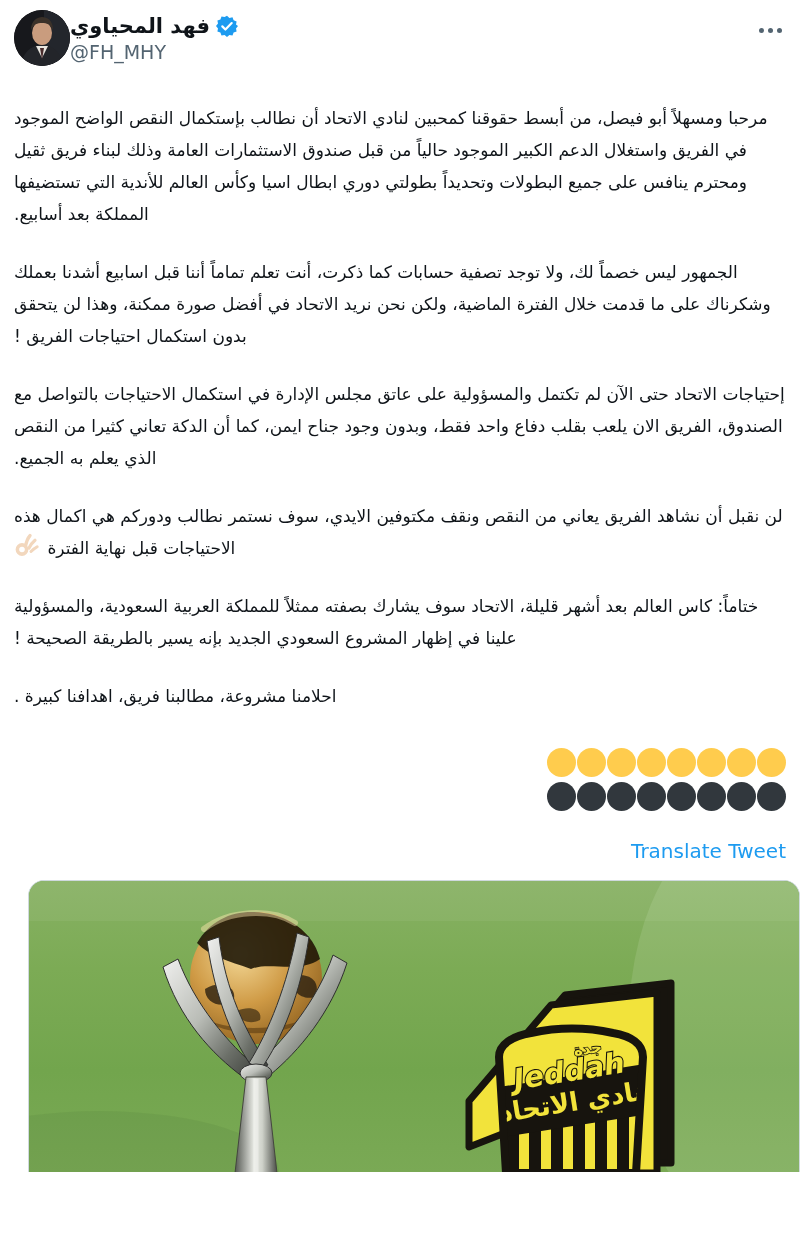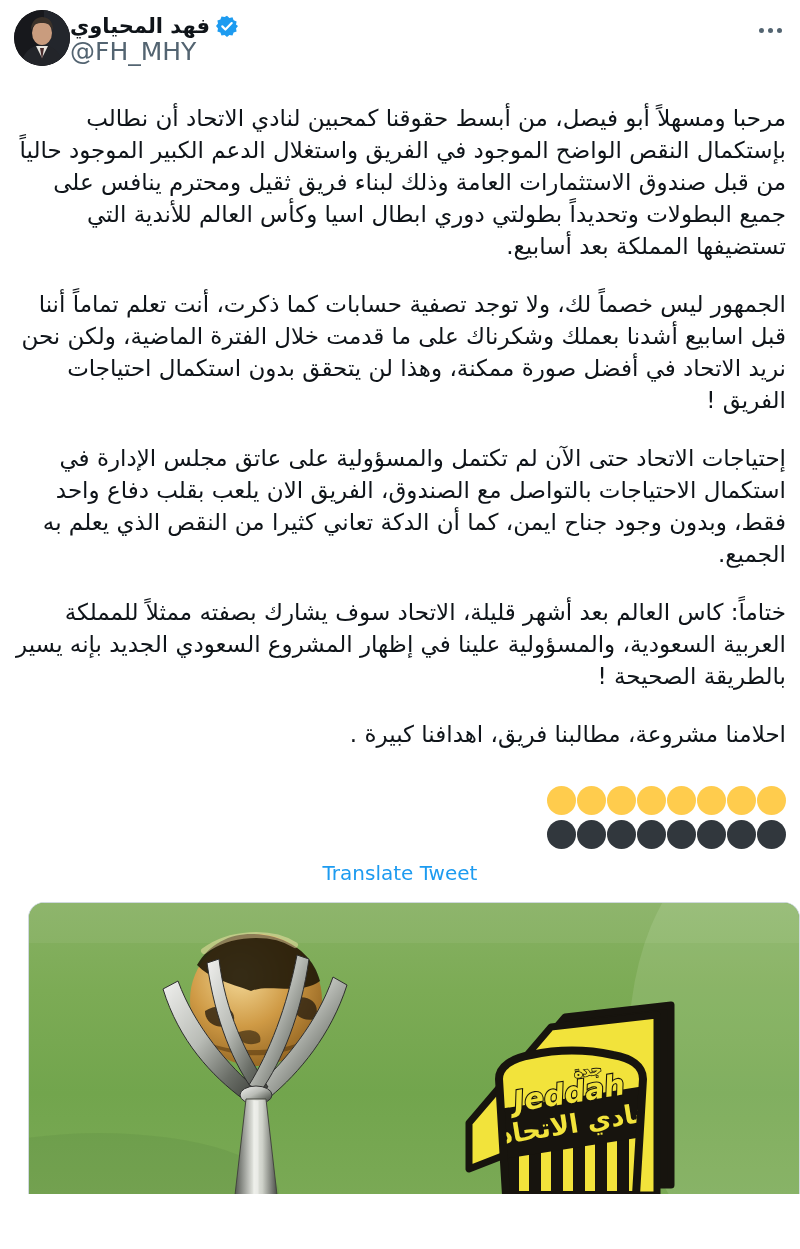--- a/index.html
+++ b/index.html
@@ -15,36 +15,36 @@
     font-family:"DejaVu Sans","Liberation Sans",sans-serif;color:var(--text);
   }
   .tweet{padding:10px 14px 0;}
   
   .header{display:flex;align-items:flex-start;}
   .avatar{width:56px;height:56px;border-radius:50%;overflow:hidden;flex:0 0 56px;background:#17181c;}
   .names{padding-top:4px;min-width:0;}
   .name-row{display:flex;align-items:center;gap:6px;}
   .display-name{font-weight:bold;font-size:21px;line-height:24px;color:var(--text);}
   .badge{width:22px;height:22px;display:inline-block;}
-  .handle{font-size:25px;line-height:22px;color:var(--muted);margin-top:3px;direction:ltr;text-align:left;}
+  .handle{font-size:19px;line-height:22px;color:var(--muted);margin-top:3px;direction:ltr;text-align:left;}
   .more-btn{margin-left:auto;margin-top:14px;display:flex;gap:4px;padding:4px;cursor:pointer;border-radius:50%;}
   .more-btn i{width:5px;height:5px;border-radius:50%;background:var(--muted);display:block;}
   
-  .body-text{direction:rtl;text-align:right;font-size:23px;line-height:32px;margin-top:36px;}
+  .body-text{direction:rtl;text-align:left;font-size:17px;line-height:32px;margin-top:36px;}
   .body-text p{margin:0 0 26px;}
   .ok-hand{display:inline-block;width:26px;height:26px;vertical-align:-4px;margin-right:2px;}
   
   .emoji-block{direction:rtl;text-align:right;margin-top:36px;line-height:0;}
   .emoji-row{display:block;}
   .emoji-row + .emoji-row{margin-top:5px;}
   .circle{display:inline-block;width:29px;height:29px;border-radius:50%;margin-left:1px;}
   .circle.yellow{background:var(--emoji_yellow);}
   .circle.black{background:var(--emoji_black);}
   
-  .translate-row{direction:ltr;text-align:center;margin-top:12px;}
+  .translate-row{direction:ltr;text-align:right;margin-top:28px;}
   .translate-link{display:inline-block;color:var(--accent);font-size:20px;line-height:24px;cursor:pointer;text-decoration:none;}
   
   .media{
     margin:17px 14px 0;width:772px;height:292px;
     border:1px solid var(--border);border-bottom:none;
     border-radius:16px 16px 0 0;overflow:hidden;background:var(--pitch_green);
     cursor:pointer;
   }
   .media svg{display:block;}
 </style>
@@ -88,20 +88,30 @@
       <i></i>
         <i></i>
         <i></i>
     </div>
   </div>
 
   <div class="body-text" dir="rtl">
     <p>مرحبا ومسهلاً أبو فيصل، من أبسط حقوقنا كمحبين لنادي الاتحاد أن نطالب بإستكمال النقص الواضح الموجود في الفريق واستغلال الدعم الكبير الموجود حالياً من قبل صندوق الاستثمارات العامة وذلك لبناء فريق ثقيل ومحترم ينافس على جميع البطولات وتحديداً بطولتي دوري ابطال اسيا وكأس العالم للأندية التي تستضيفها المملكة بعد أسابيع.</p>
     <p>الجمهور ليس خصماً لك، ولا توجد تصفية حسابات كما ذكرت، أنت تعلم تماماً أننا قبل اسابيع أشدنا بعملك وشكرناك على ما قدمت خلال الفترة الماضية، ولكن نحن نريد الاتحاد في أفضل صورة ممكنة، وهذا لن يتحقق بدون استكمال احتياجات الفريق !</p>
     <p>إحتياجات الاتحاد حتى الآن لم تكتمل والمسؤولية على عاتق مجلس الإدارة في استكمال الاحتياجات بالتواصل مع الصندوق، الفريق الان يلعب بقلب دفاع واحد فقط، وبدون وجود جناح ايمن، كما أن الدكة تعاني كثيرا من النقص الذي يعلم به الجميع.</p>
+    <p><span>لن نقبل أن نشاهد الفريق يعاني من النقص ونقف مكتوفين الايدي، سوف نستمر نطالب ودوركم هي اكمال هذه الاحتياجات قبل نهاية الفترة</span>
+      <span class="ok-hand">
+        <svg width="26" height="26" viewBox="0 0 26 26">
+          <circle cx="8" cy="17.5" r="4.6" fill="none" stroke="#f2d7bd" stroke-width="3.6"></circle>
+          <path d="M11.5,14 C12.5,9.5 13.8,6 16,3.6" fill="none" stroke="#f2d7bd" stroke-width="3.4" stroke-linecap="round"></path>
+          <path d="M15,16 C16.8,12.4 18.8,10 21,8.2" fill="none" stroke="#f2d7bd" stroke-width="3.2" stroke-linecap="round"></path>
+          <path d="M17,19.5 C19.2,17.4 21.2,15.9 23.2,14.8" fill="none" stroke="#f2d7bd" stroke-width="3" stroke-linecap="round"></path>
+        </svg>
+      </span>
+    </p>
     <p>ختاماً: كاس العالم بعد أشهر قليلة، الاتحاد سوف يشارك بصفته ممثلاً للمملكة العربية السعودية، والمسؤولية علينا في إظهار المشروع السعودي الجديد بإنه يسير بالطريقة الصحيحة !</p>
     <p>احلامنا مشروعة، مطالبنا فريق، اهدافنا كبيرة .</p>
   </div>
 
   <div class="emoji-block">
     <span class="emoji-row"><span class="circle yellow"></span><span class="circle yellow"></span><span class="circle yellow"></span><span class="circle yellow"></span><span class="circle yellow"></span><span class="circle yellow"></span><span class="circle yellow"></span><span class="circle yellow"></span></span>
     <span class="emoji-row"><span class="circle black"></span><span class="circle black"></span><span class="circle black"></span><span class="circle black"></span><span class="circle black"></span><span class="circle black"></span><span class="circle black"></span><span class="circle black"></span></span>
   </div>
 
   <div class="translate-row">

